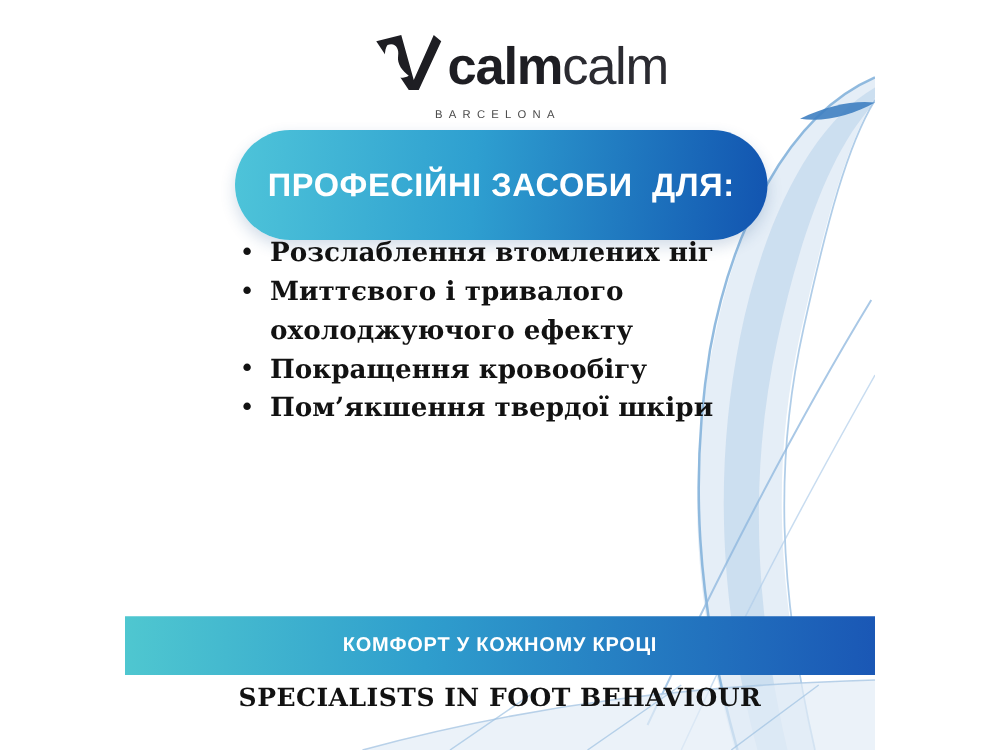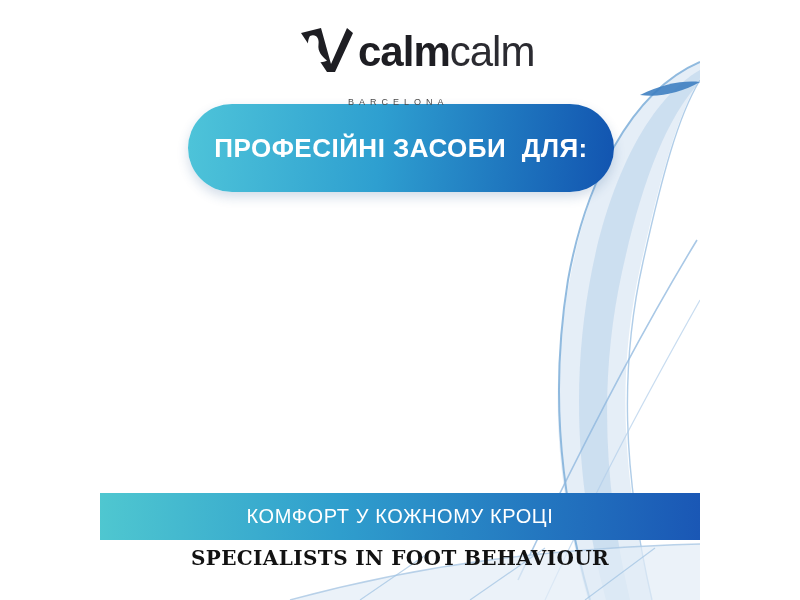--- a/index.html
+++ b/index.html
@@ -35,21 +35,21 @@
   .logo-word {
     font-size: 42px;
     line-height: 46px;
     color: #1e1e23;
     letter-spacing: -1px;
     white-space: nowrap;
   }
   .logo-word .bold { font-weight: 800; }
   .logo-word .light { font-weight: 300; color: #2b2b31; text-align: right; }
   .logo-sub {
-    margin-top: 19px;
+    margin-top: 7px;
     margin-left: 50px;
     font-size: 9px;
     font-weight: 500;
     letter-spacing: 5px;
     color: #4a4a4a;
   }
   
   .pill {
     position: absolute;
     left: 188px;
@@ -106,22 +106,22 @@
     width: 600px;
     height: 47px;
     z-index: 1;
     background: linear-gradient(92deg, #4fc7d0 0%, #2f9ecd 40%, #1a57b5 100%);
     display: flex;
     align-items: center;
     justify-content: center;
   }
   .banner-label {
     color: #ffffff;
-    font-weight: normal;
-    font-size: 20px;
+    font-weight: bold;
+    font-size: 16px;
     letter-spacing: 0.6px;
   }
   
   .tagline {
     position: absolute;
     left: 0;
     right: 0;
     top: 546px;
     z-index: 1;
     text-align: center;
@@ -169,20 +169,26 @@
       </span>
       <span class="logo-word"><span class="bold">calm</span><span class="light">calm</span></span>
     </div>
     <span class="logo-sub">BARCELONA</span>
   </div>
 
   <div class="pill">
     <span class="pill-label">ПРОФЕСІЙНІ ЗАСОБИ  ДЛЯ:</span>
   </div>
 
+  <ul class="benefits">
+    <li>Розслаблення втомлених ніг</li>
+    <li>Миттєвого і тривалого охолоджуючого ефекту</li>
+    <li>Покращення кровообігу</li>
+    <li>Пом’якшення твердої шкіри</li>
+  </ul>
 
   <div class="banner">
     <span class="banner-label">КОМФОРТ У КОЖНОМУ КРОЦІ</span>
   </div>
 
   <div class="tagline">SPECIALISTS IN FOOT BEHAVIOUR</div>
 
 </div>
 
 </body></html>

